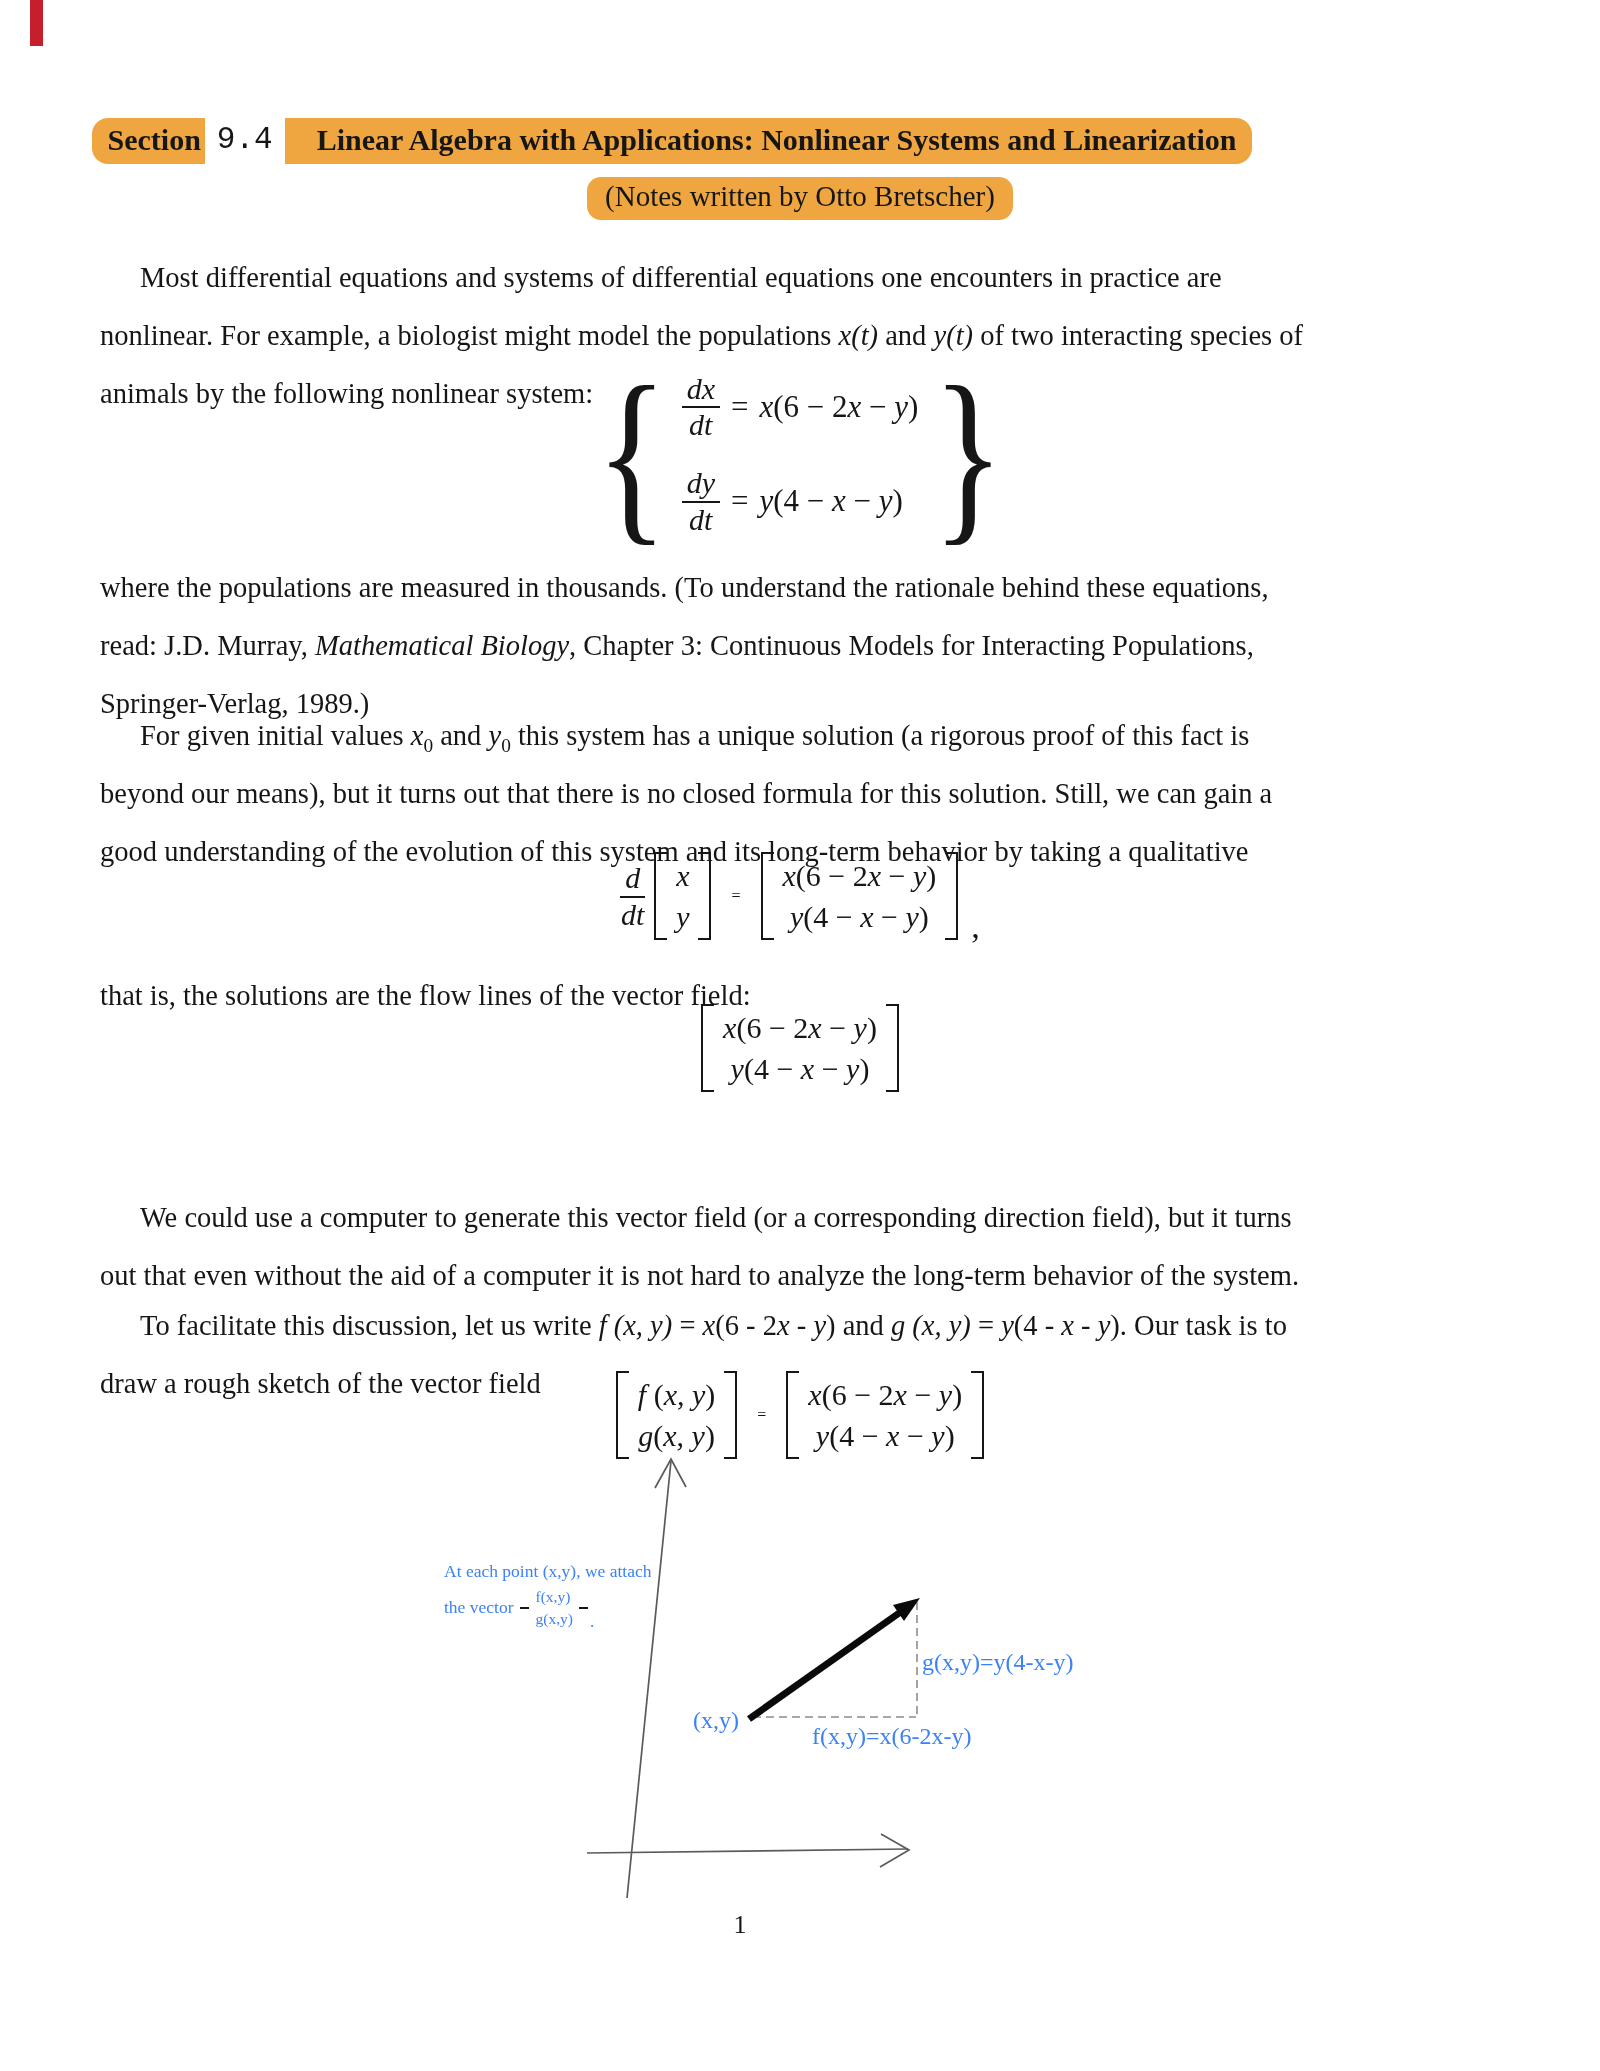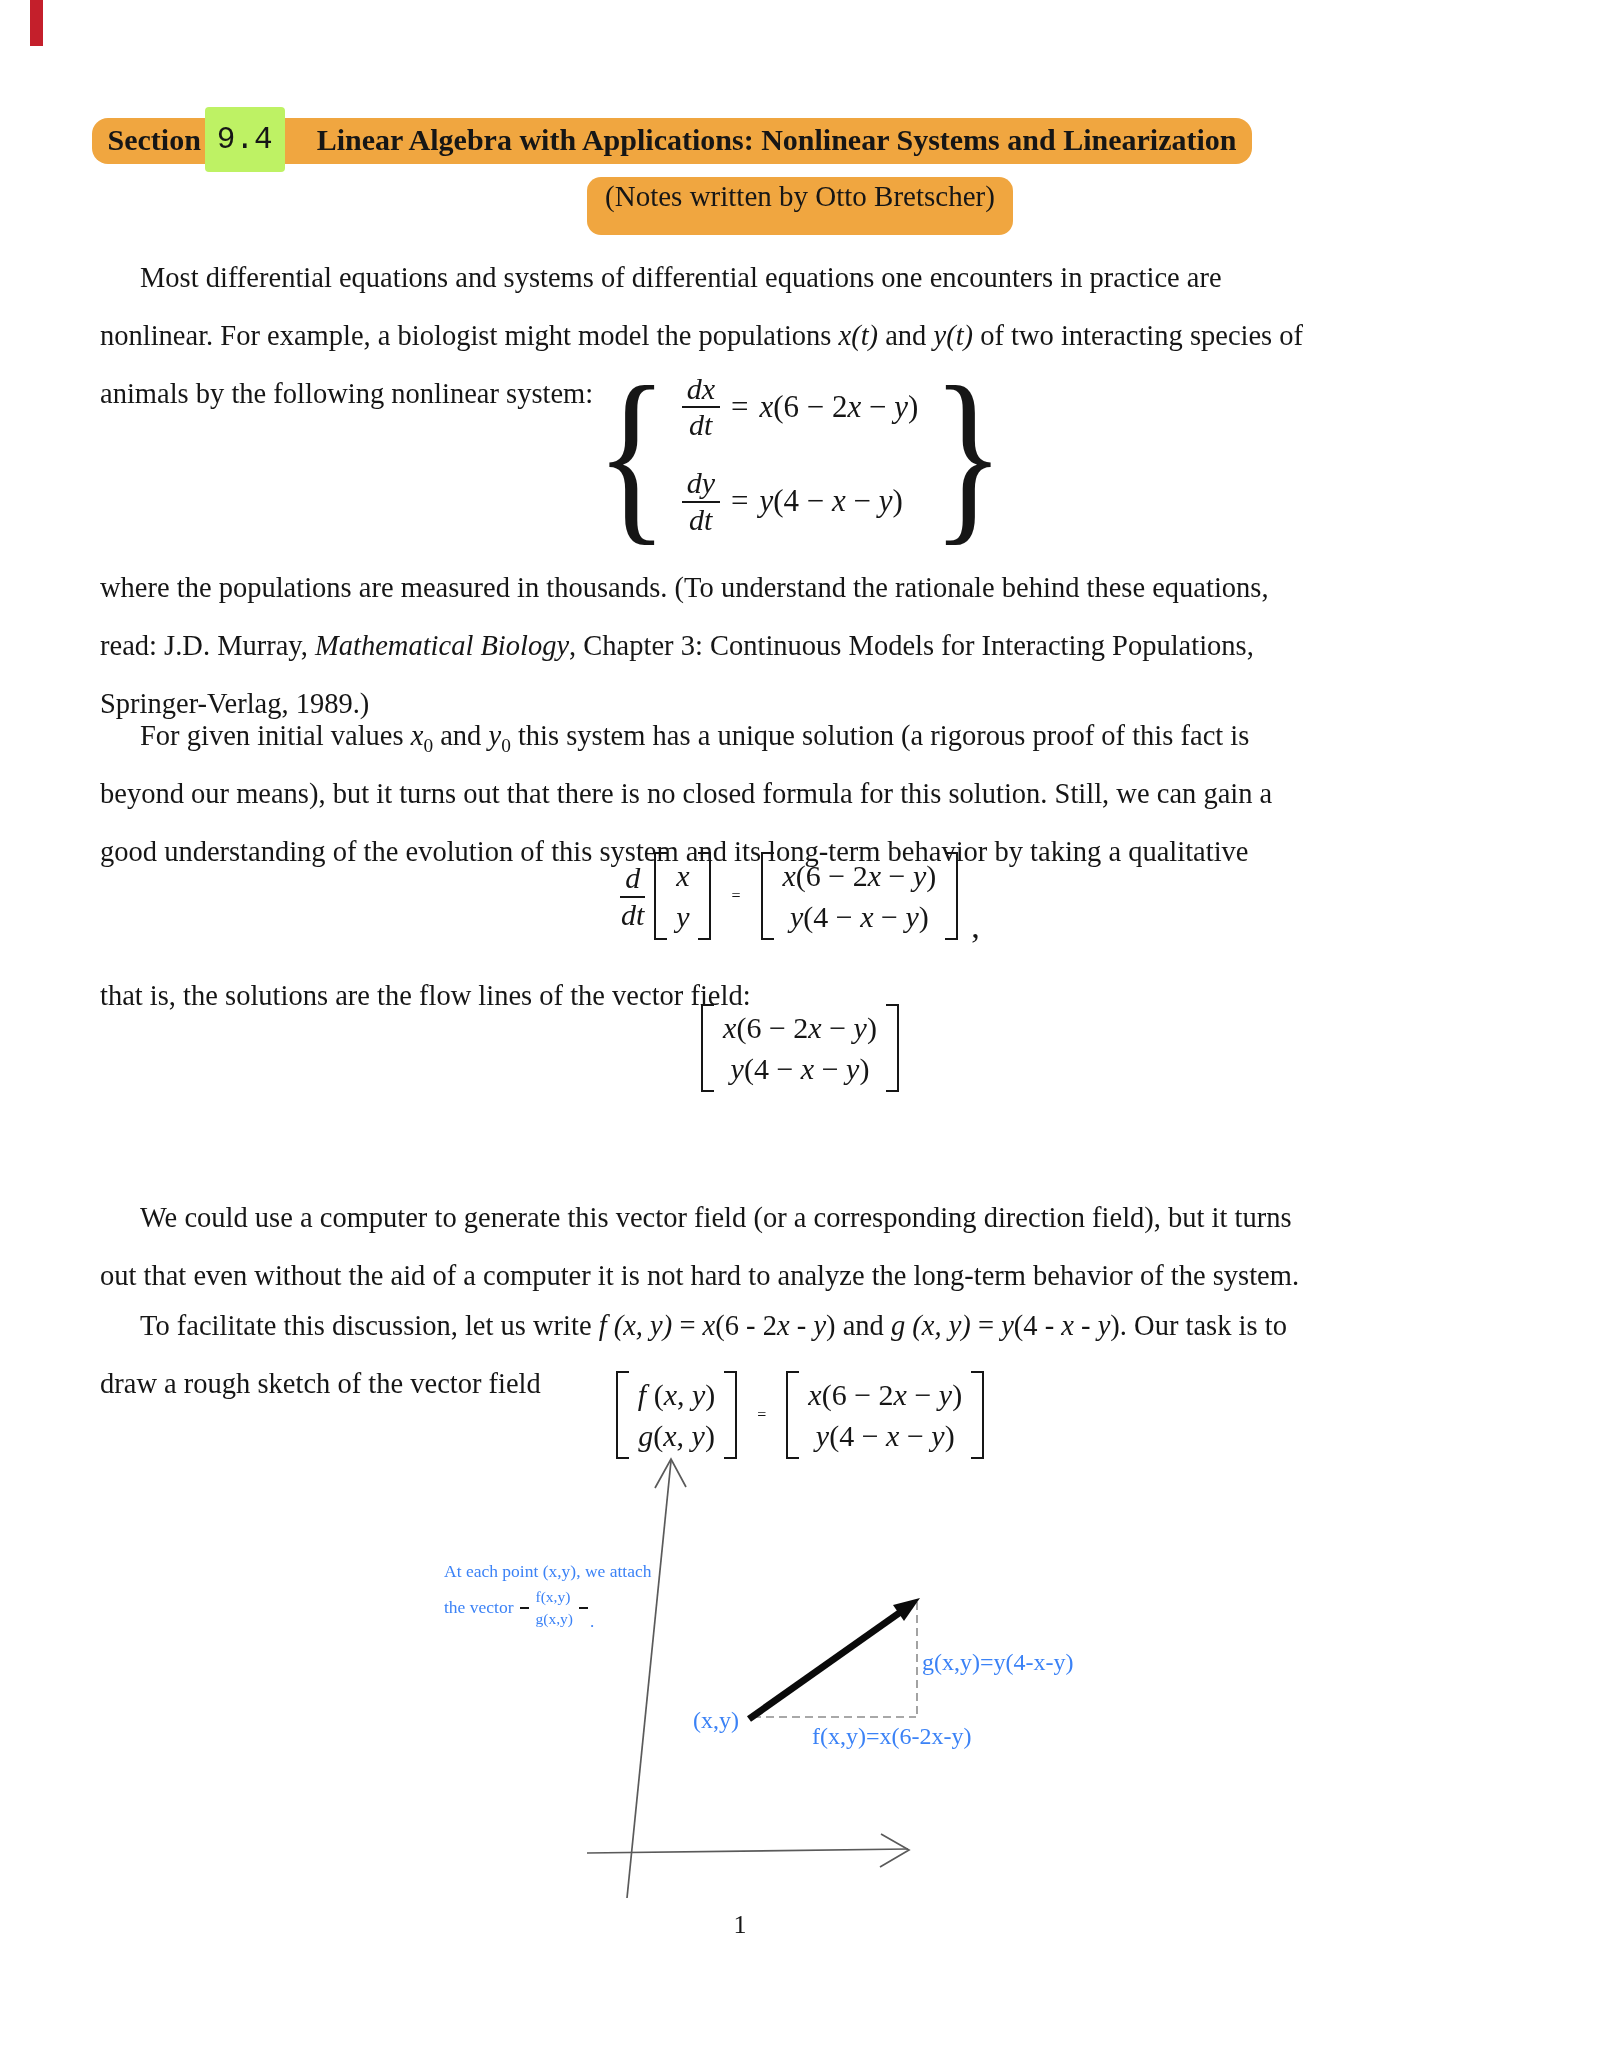--- a/index.html
+++ b/index.html
@@ -9,24 +9,24 @@
   .sb{vertical-align:sub;font-size:0.68em;}
 
   
   .corner-mark{position:absolute;left:30px;top:0;width:13px;height:46px;background:#c41f2b;}
 
   
   .header-line1{position:absolute;left:0;top:118px;width:1344px;display:flex;justify-content:center;}
   .hl-band{background:#f0a640;display:inline-flex;align-items:center;padding:4px 16px 7px 16px;
            border-radius:16px;font-weight:bold;font-size:30px;white-space:nowrap;}
   .secnum{font-family:"Liberation Mono", monospace;font-weight:normal;font-size:31px;
-          background:#bef264;padding:15px 12px;margin:-15px 4px;border-radius:4px;}
+          background:#ffffff;padding:15px 12px;margin:-15px 4px;border-radius:4px;}
   .title-rest{margin-left:28px;}
   .header-line2{position:absolute;left:0;top:177px;width:1600px;display:flex;justify-content:center;}
-  .hl-band2{background:#f0a640;font-size:29px;padding:3px 18px 22px 18px;border-radius:14px;white-space:nowrap;}
+  .hl-band2{background:#f0a640;font-size:29px;padding:3px 18px 7px 18px;border-radius:14px;white-space:nowrap;}
 
   
   .para{position:absolute;left:100px;width:1430px;font-size:28.5px;}
   .line{display:block;height:40px;line-height:40px;white-space:nowrap;margin-top:18px;}
   .indent{padding-left:40px;}
 
   
   .eqrow{position:absolute;left:0;width:1600px;display:flex;justify-content:center;align-items:center;}
   .brace{font-size:150px;line-height:150px;font-weight:normal;transform:scaleY(1.28);color:#161616;}
   .sys{display:flex;flex-direction:column;gap:24px;margin:0 14px;}

